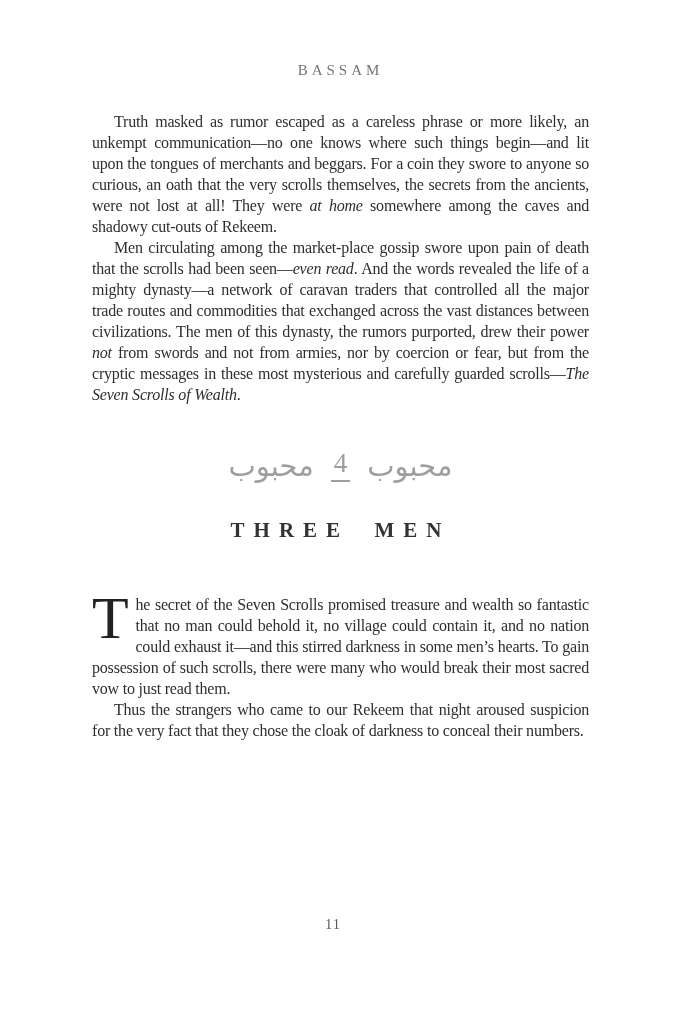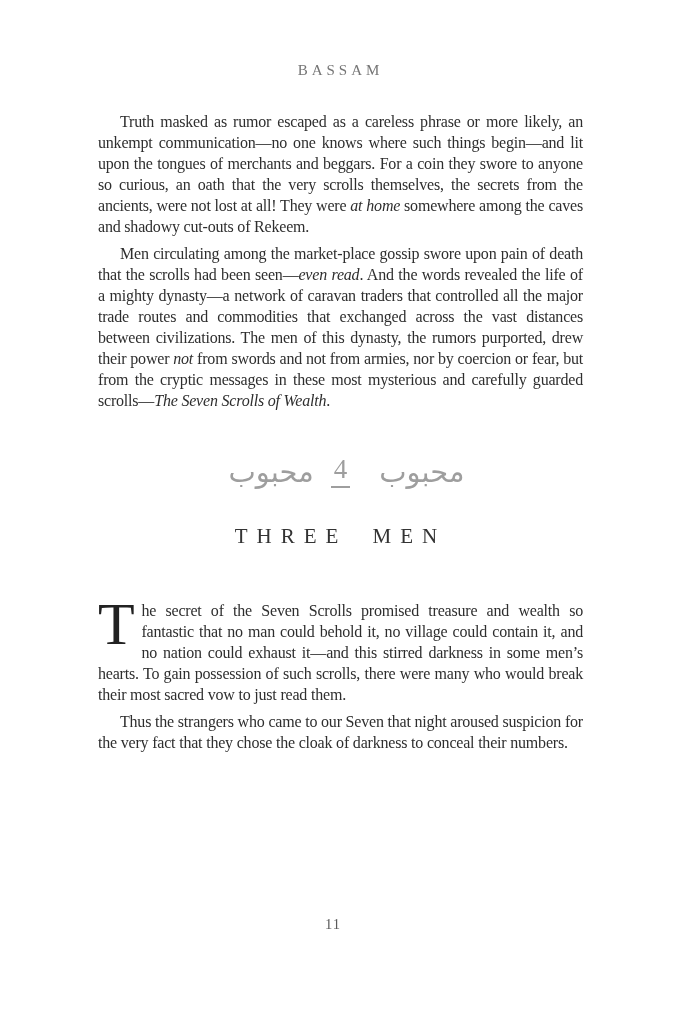--- a/index.html
+++ b/index.html
@@ -18,21 +18,21 @@
   .running-header {
     text-align: center;
     font-size: 15px;
     line-height: 16px;
     letter-spacing: 4px;
     color: #757575;
     margin: 0 0 33px 0;
     font-weight: normal;
   }
   .bodytext p {
-    margin: 6px;
+    margin: 0;
     font-size: 16px;
     line-height: 21px;
     letter-spacing: -0.2px;
     text-align: justify;
     text-indent: 22px;
   }
   .bodytext p.has-dropcap { text-indent: 0; }
   .bodytext em { font-style: italic; }
   .dropcap {
     float: left;
@@ -48,33 +48,32 @@
     align-items: center;
     gap: 17px;
     margin: 36px 0 0 0;
     color: #9e9e9e;
     height: 50px;
   }
   .ornament .arabic {
     font-family: "DejaVu Sans", sans-serif;
     font-size: 29px;
     line-height: 1;
-    margin-left: 12px;
   }
   .ornament .chapter-num {
     font-family: "Liberation Serif", serif;
     font-size: 27px;
     line-height: 1;
     border-bottom: 2px solid #9e9e9e;
     padding: 0 3px 3px 3px;
   }
   .chapter-title {
     text-align: center;
     font-size: 21px;
-    font-weight: normal;
+    font-weight: bold;
     letter-spacing: 9px;
     word-spacing: 11px;
     color: #333333;
     margin: 27px 0 0 0;
   }
   .chapter-body { margin-top: 51px; }
   .page-number {
     position: absolute;
     left: 0;
     right: 12px;
@@ -100,18 +99,18 @@
   <div class="ornament">
     <span class="arabic">محبوب</span>
     <span class="chapter-num">4</span>
     <span class="arabic">محبوب</span>
   </div>
 
   <h1 class="chapter-title">THREE MEN</h1>
 
   <section class="bodytext chapter-body">
       <p class="has-dropcap"><span class="dropcap">T</span><span>he secret of the Seven Scrolls promised treasure and wealth so fantastic that no man could behold it, no village could contain it, and no nation could exhaust it—and this stirred darkness in some men’s hearts. To gain possession of such scrolls, there were many who would break their most sacred vow to just read them.</span></p>
-      <p><span>Thus the strangers who came to our Seven that night aroused suspicion for the very fact that they chose the cloak of darkness to conceal their numbers.</span></p>
+      <p><span>Thus the strangers who came to our Rekeem that night aroused suspicion for the very fact that they chose the cloak of darkness to conceal their numbers.</span></p>
     </section>
 
   <div class="page-number">11</div>
 
 </div>
 
 </body></html>

